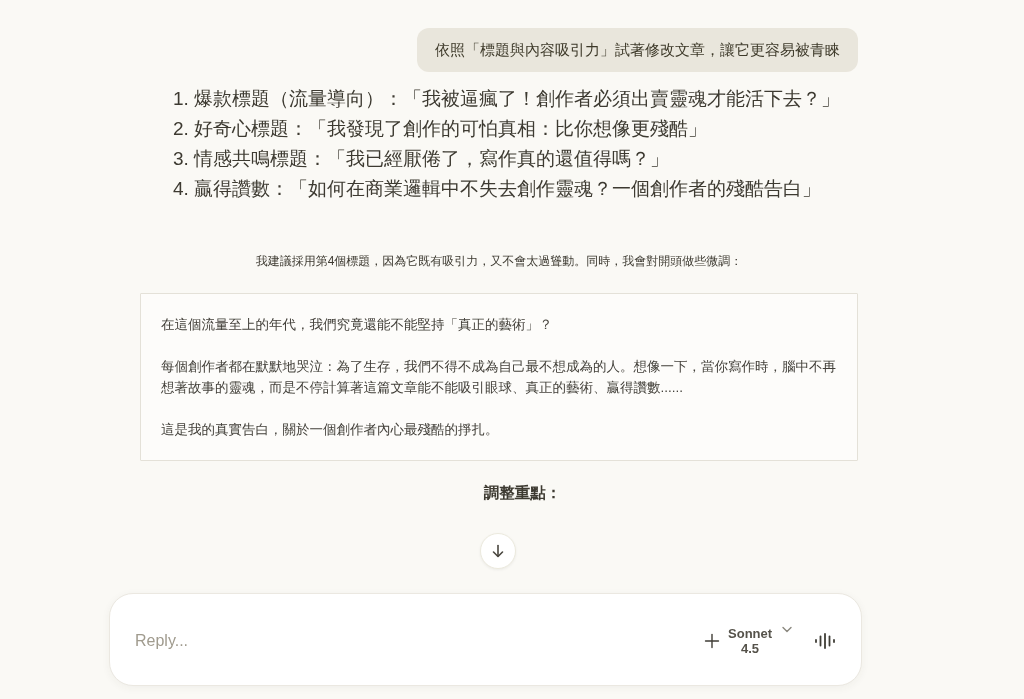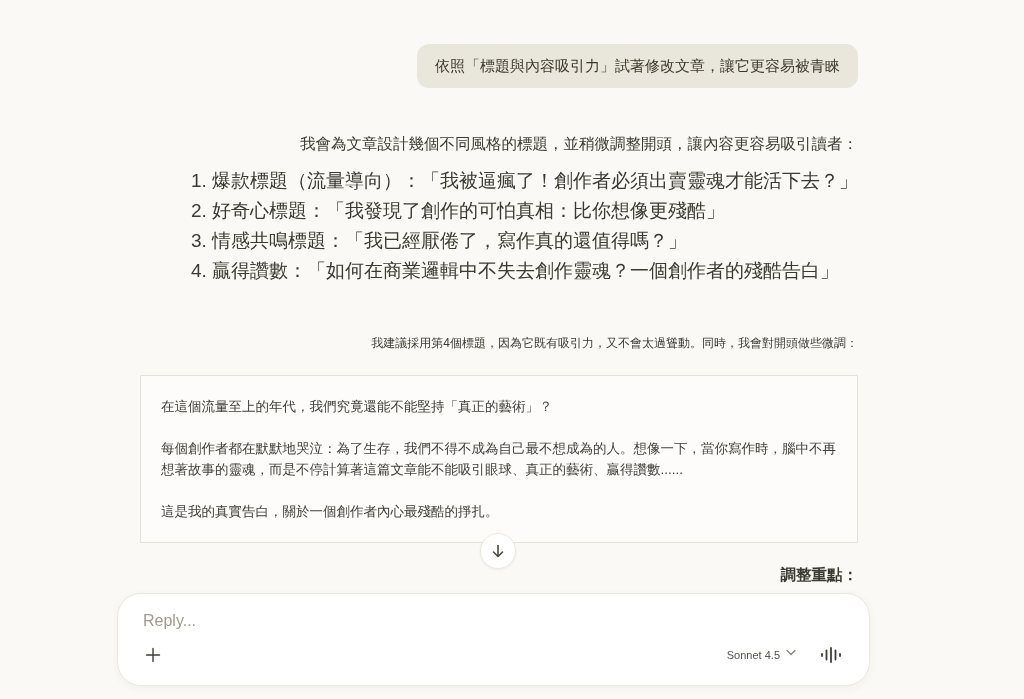--- a/index.html
+++ b/index.html
@@ -9,22 +9,22 @@
     background:#faf9f5;
     font-family:"Liberation Sans","DejaVu Sans",sans-serif;
     color:#3d3a31;
     overflow:hidden;
   }
   .chat-clip {
     position:absolute; left:0; top:0; width:1024px; height:588px;
     overflow:hidden;
   }
   .conversation {
-    position:absolute; left:140px; top:16px; width:718px;
-    display:flex; flex-direction:column; align-items:flex-end;
+    position:absolute; left:140px; top:0; width:718px;
+    display:flex; flex-direction:column; align-items:center;
   }
   .user-bubble {
     align-self:flex-end;
     margin-top:28px;
     background:#e9e6dc;
     border-radius:12px;
     padding:12px 18px;
     font-size:15px; line-height:20px;
     color:#3d3929;
   }
@@ -56,67 +56,66 @@
     position:absolute; left:480px; top:533px;
     width:36px; height:36px; border-radius:50%;
     background:#ffffff;
     border:1px solid #eceade;
     box-shadow:0 1px 3px rgba(0,0,0,0.06);
     display:flex; align-items:center; justify-content:center;
     cursor:pointer;
   }
 
   .composer {
-    position:absolute; left:117px; top:593px;
+    position:absolute; left:109px; top:593px;
     width:753px; height:93px;
     background:#ffffff;
     border:1px solid #ebe8e1;
     border-radius:24px;
     box-shadow:0 2px 8px rgba(60,55,40,0.05);
     padding:18px 25px 16px 25px;
-    display:flex; flex-direction:column; justify-content:space-between;
+    display:flex; flex-direction:row; justify-content:space-between;
   }
   .composer-input {
     border:none; outline:none; background:transparent;
     font-family:"Liberation Sans","DejaVu Sans",sans-serif;
     font-size:16px; color:#3d3a31; width:100%;
   }
   .composer-input::placeholder { color:#a09b8e; opacity:1; }
   .composer-bottom {
     display:flex; align-items:center; justify-content:space-between;
   }
   .plus-btn {
     width:28px; height:28px; border:none; background:transparent;
     display:flex; align-items:center; justify-content:center;
     cursor:pointer; border-radius:6px; margin-left:-4px;
   }
   .composer-right { display:flex; align-items:center; gap:22px; }
   .model-selector {
     display:flex; align-items:flex-start; gap:6px;
     background:transparent; border:none; cursor:pointer;
     font-family:"Liberation Sans","DejaVu Sans",sans-serif;
-    font-size:11px; color:#55524a;
+    font-size:13px; color:#55524a;font-weight:bold;
   }
   .voice-btn {
     border:none; background:transparent; cursor:pointer;
     display:flex; align-items:center; justify-content:center;
     width:26px; height:26px;
   }
 </style>
 </head>
 <body>
 
 <div class="chat-clip">
   <div class="conversation">
 
     <div class="user-bubble">
       <span>依照「標題與內容吸引力」試著修改文章，讓它更容易被青睞</span>
     </div>
 
-    <p class="intro">我會為文章設計幾個不同風格的標題，並稍微調整開頭，讓內容更容易吸引讀者：</p>
 
     <ol class="titles">
       <li>爆款標題（流量導向）：「我被逼瘋了！創作者必須出賣靈魂才能活下去？」</li>
       <li>好奇心標題：「我發現了創作的可怕真相：比你想像更殘酷」</li>
       <li>情感共鳴標題：「我已經厭倦了，寫作真的還值得嗎？」</li>
       <li>贏得讚數：「如何在商業邏輯中不失去創作靈魂？一個創作者的殘酷告白」</li>
     </ol>
 
     <p class="recommendation">我建議採用第4個標題，因為它既有吸引力，又不會太過聳動。同時，我會對開頭做些微調：</p>
 

